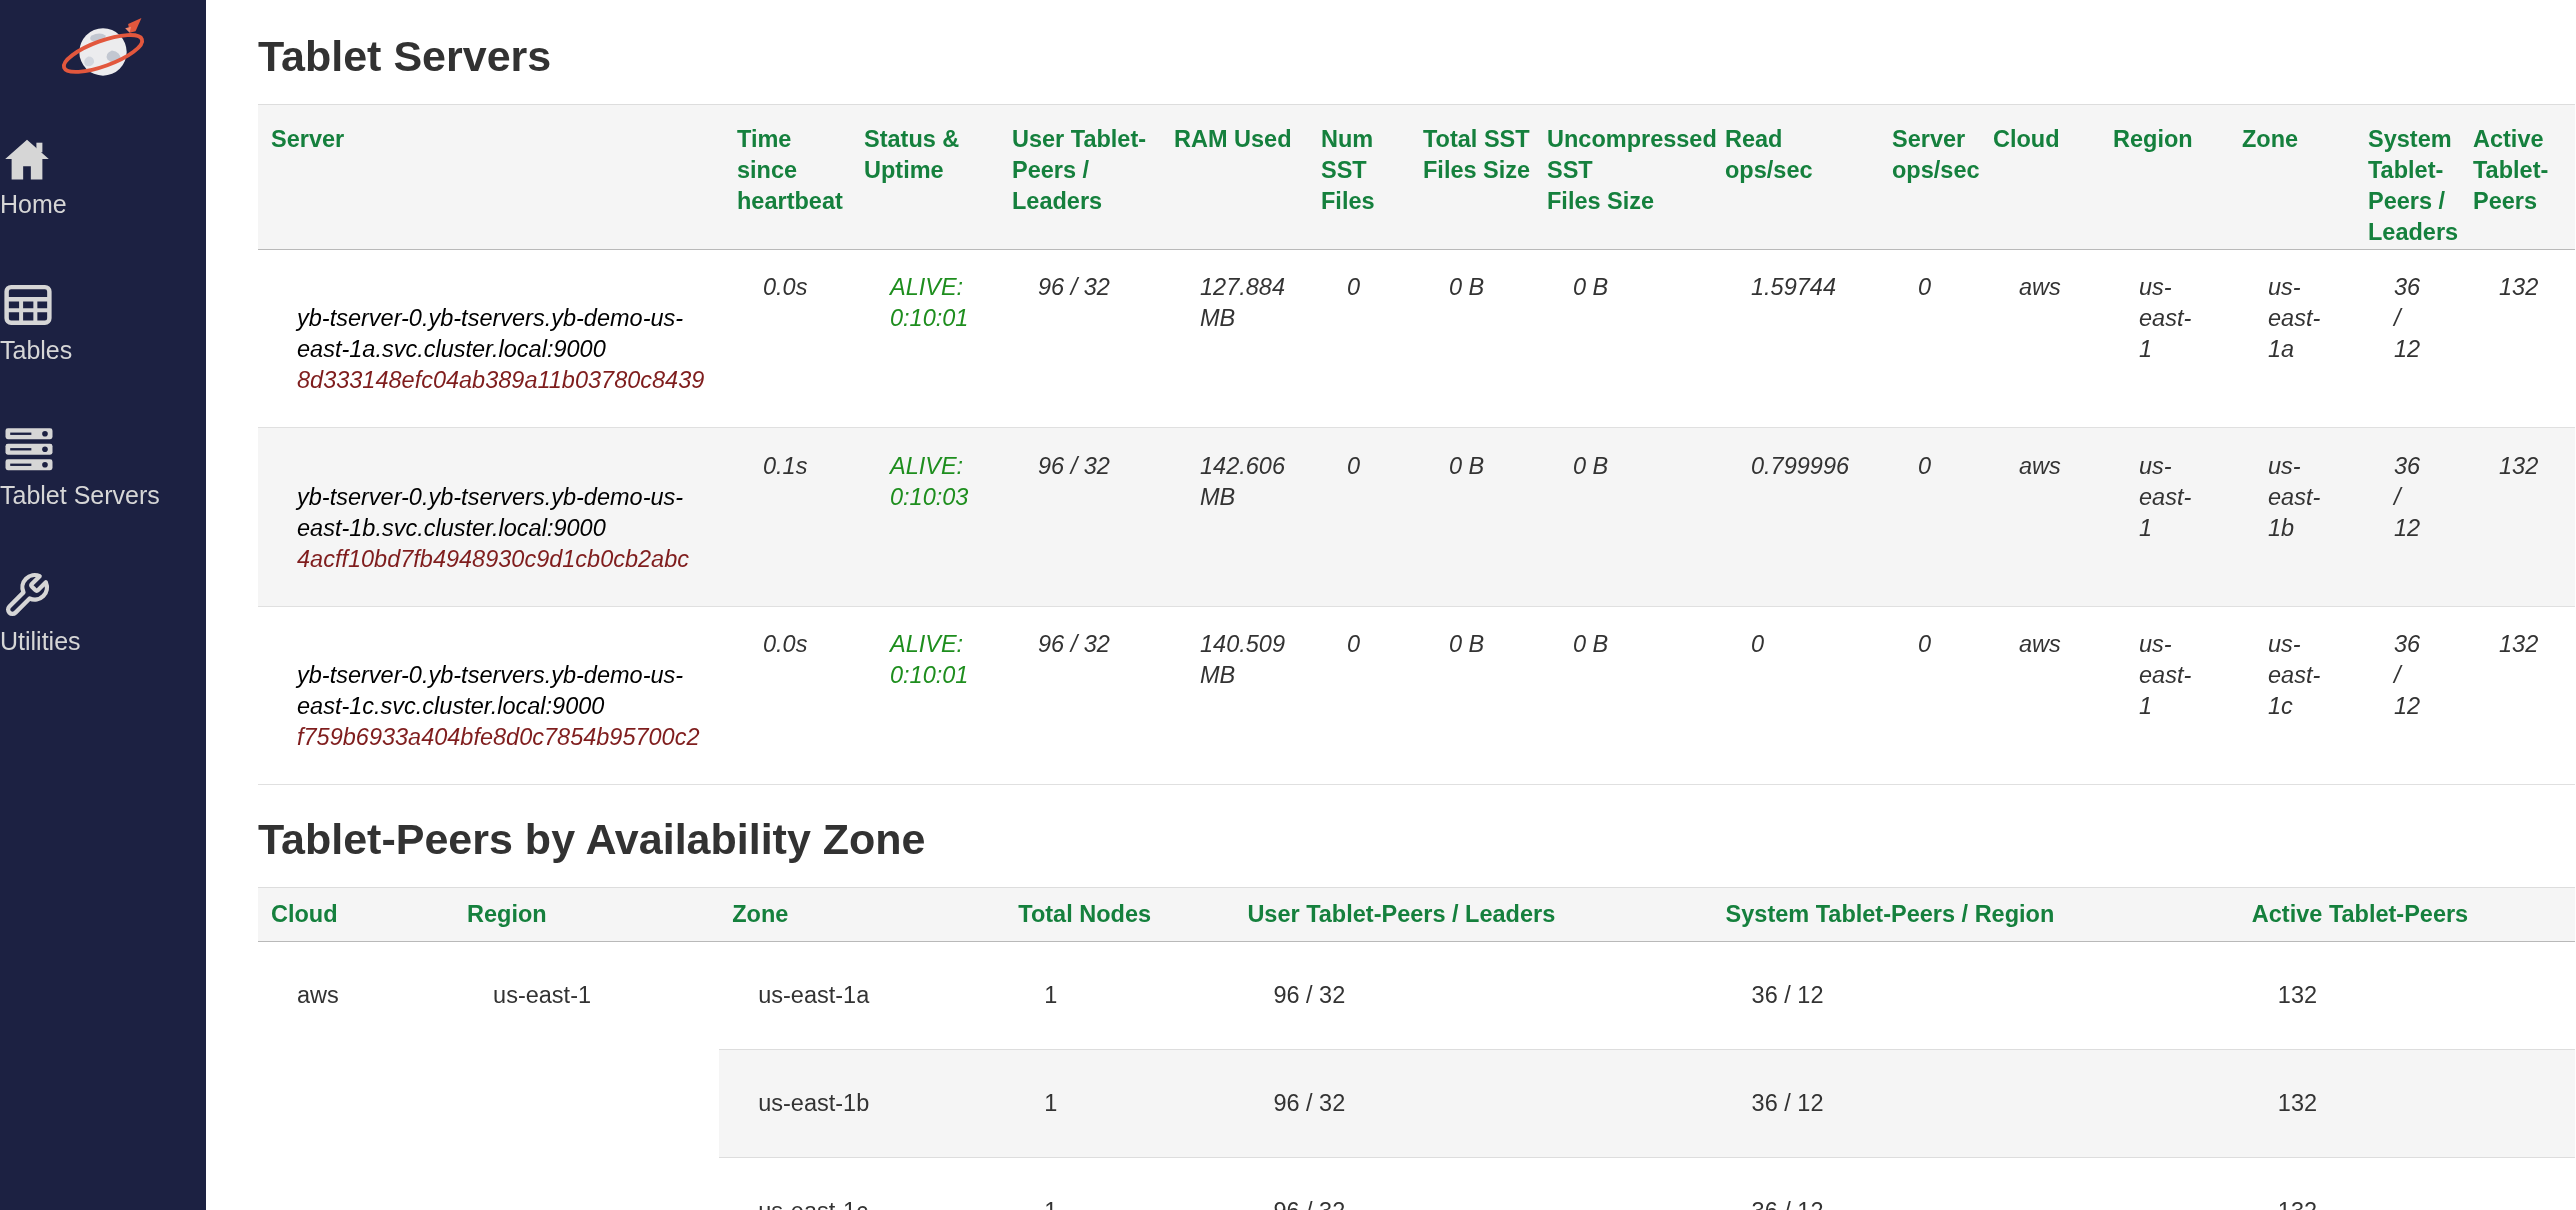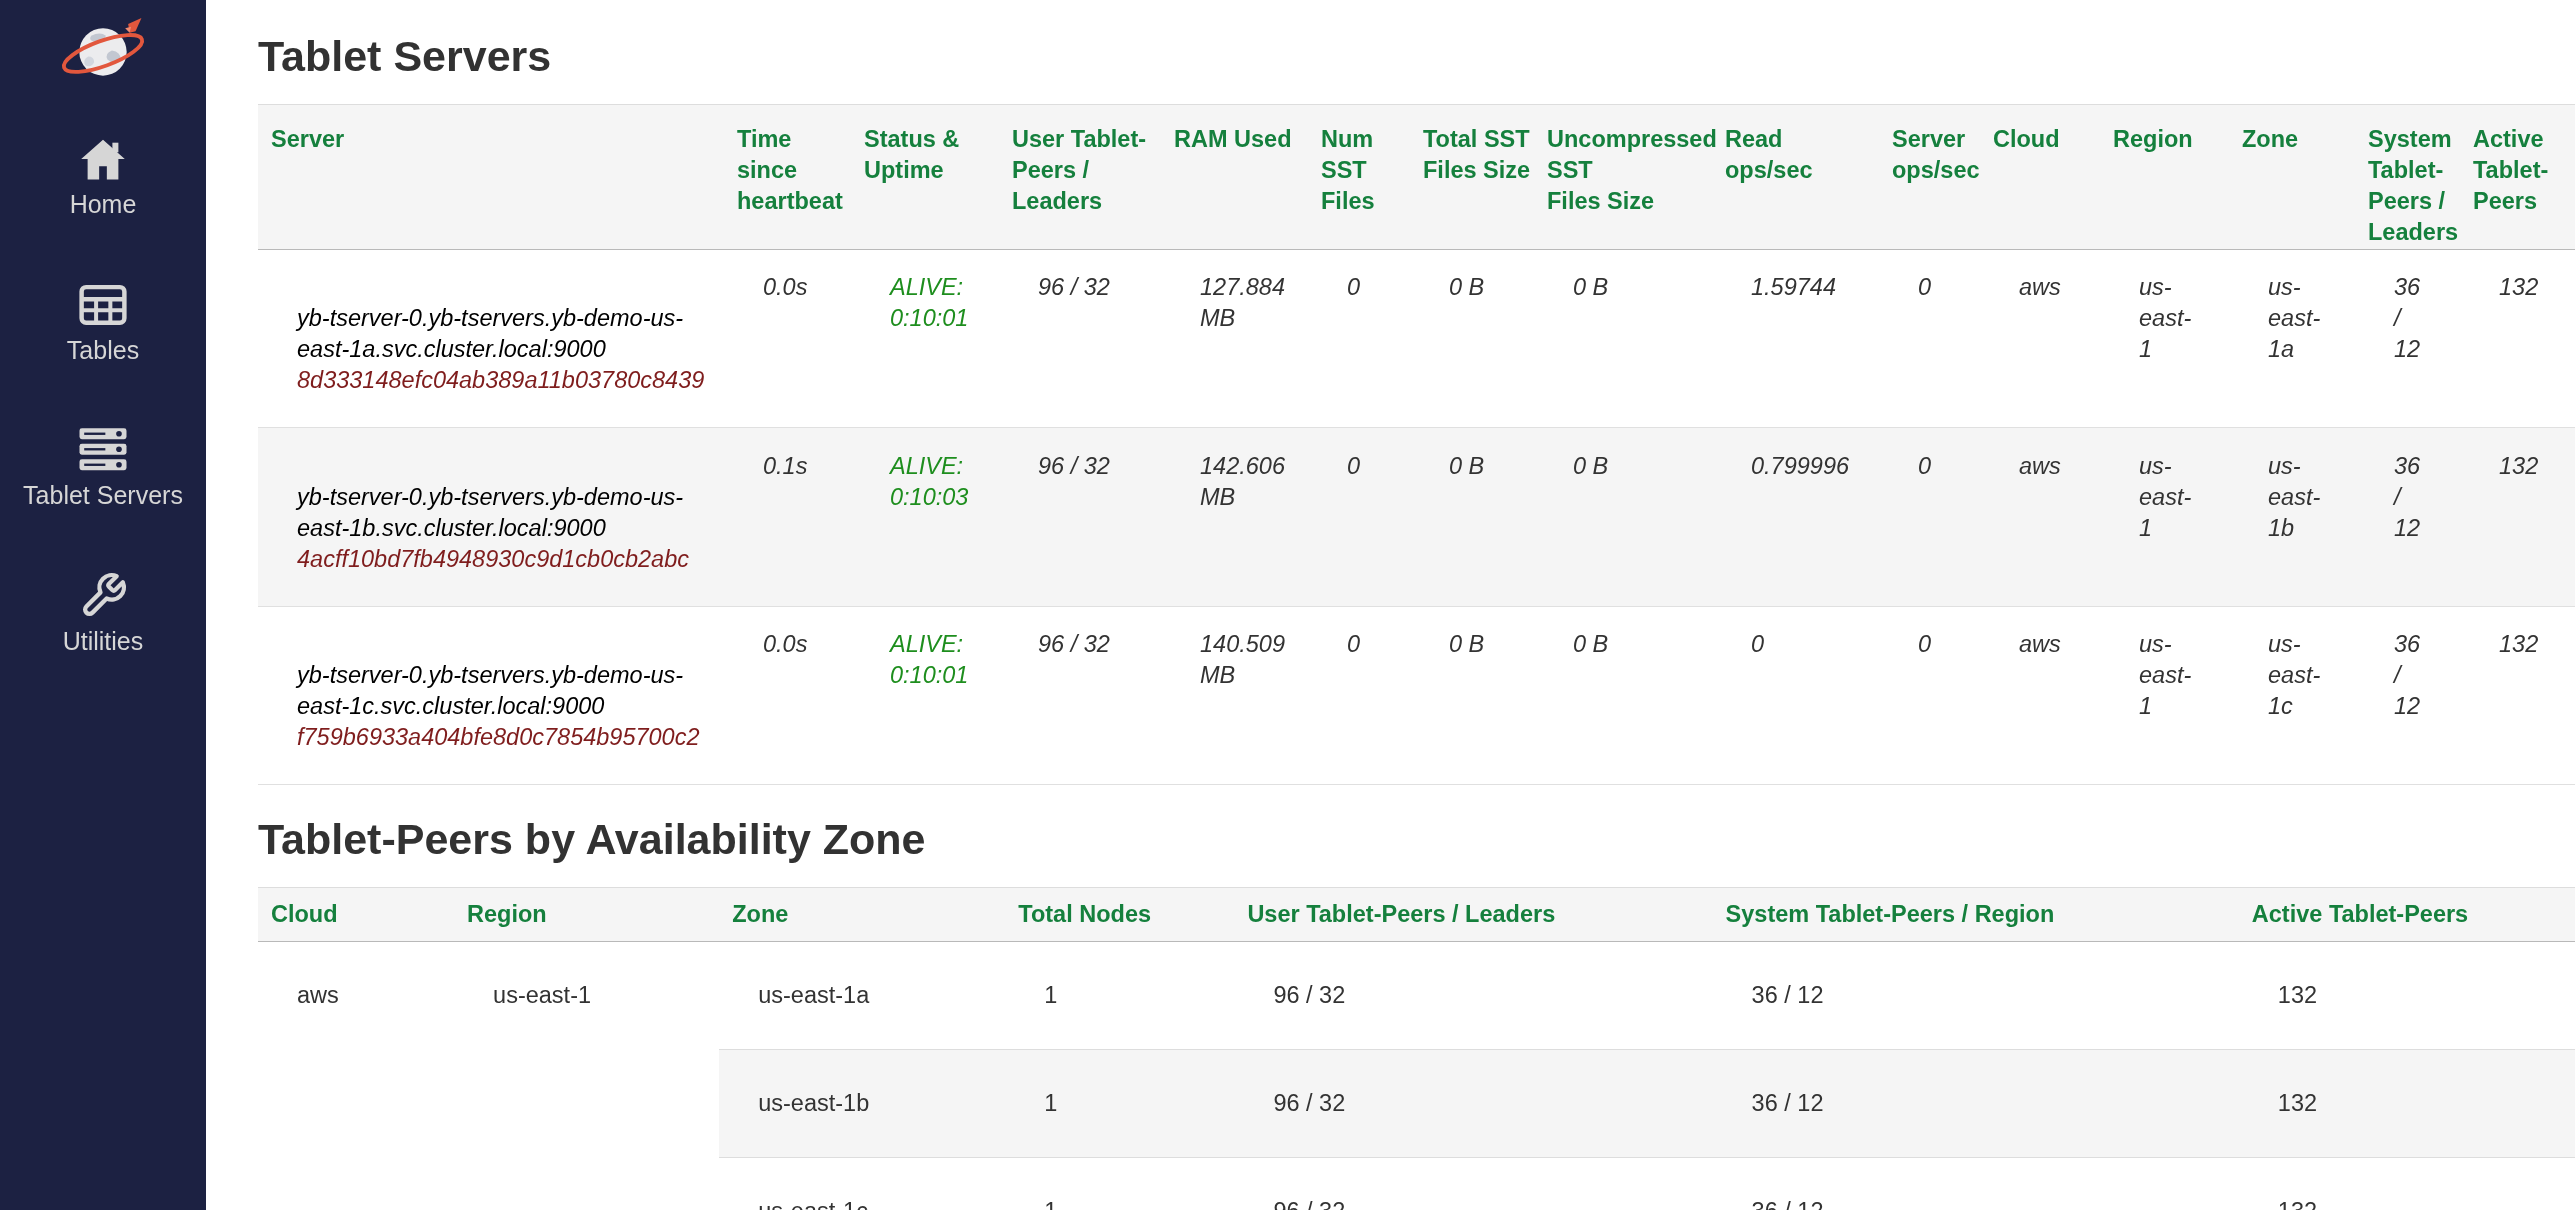--- a/index.html
+++ b/index.html
@@ -10,21 +10,21 @@
   .app{position:relative;width:2576px;height:1210px;overflow:hidden;}
 
   
   .sidebar{
     position:absolute;left:0;top:0;width:206px;height:1210px;
     background:#1c2142;display:flex;flex-direction:column;align-items:center;
   }
   .logo{margin-top:15px;width:103px;height:71px;display:flex;justify-content:center;}
   .nav{display:flex;flex-direction:column;align-items:center;margin-top:49px;width:100%;}
   .nav-item{
-    display:flex;flex-direction:column;align-items:center;gap:7.5px;
+    display:flex;flex-direction:column;gap:7.5px;
     margin-bottom:62px;cursor:pointer;width:100%;
   }
   .nav-item .label{
     color:#d6d6d6;font-size:25px;line-height:28px;white-space:nowrap;
   }
   .nav-item svg{display:block;}
 
   
   .main{position:absolute;left:206px;top:0;width:2370px;height:1210px;padding-left:52px;box-sizing:border-box;}
   h1.page-title{

